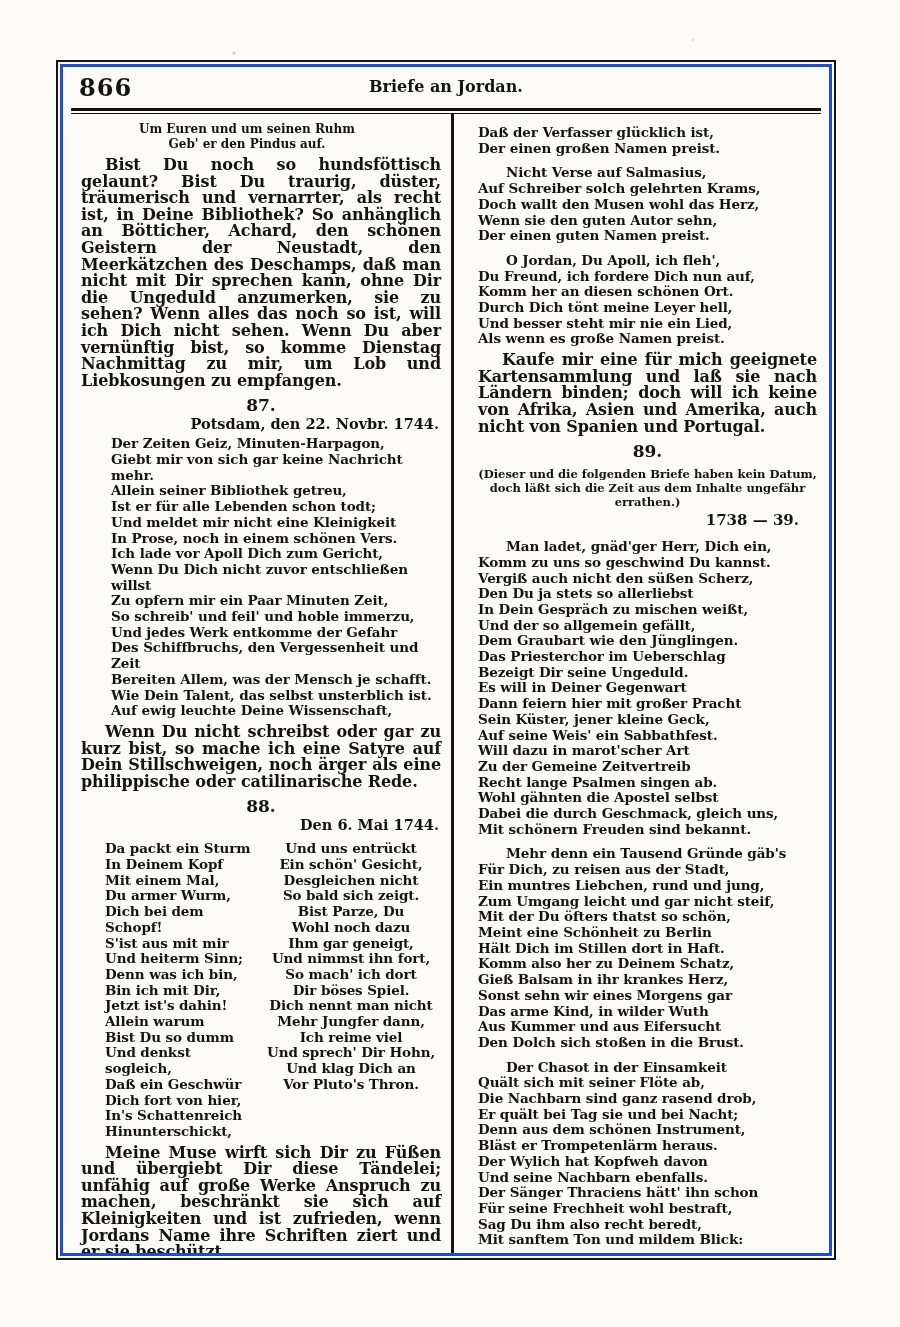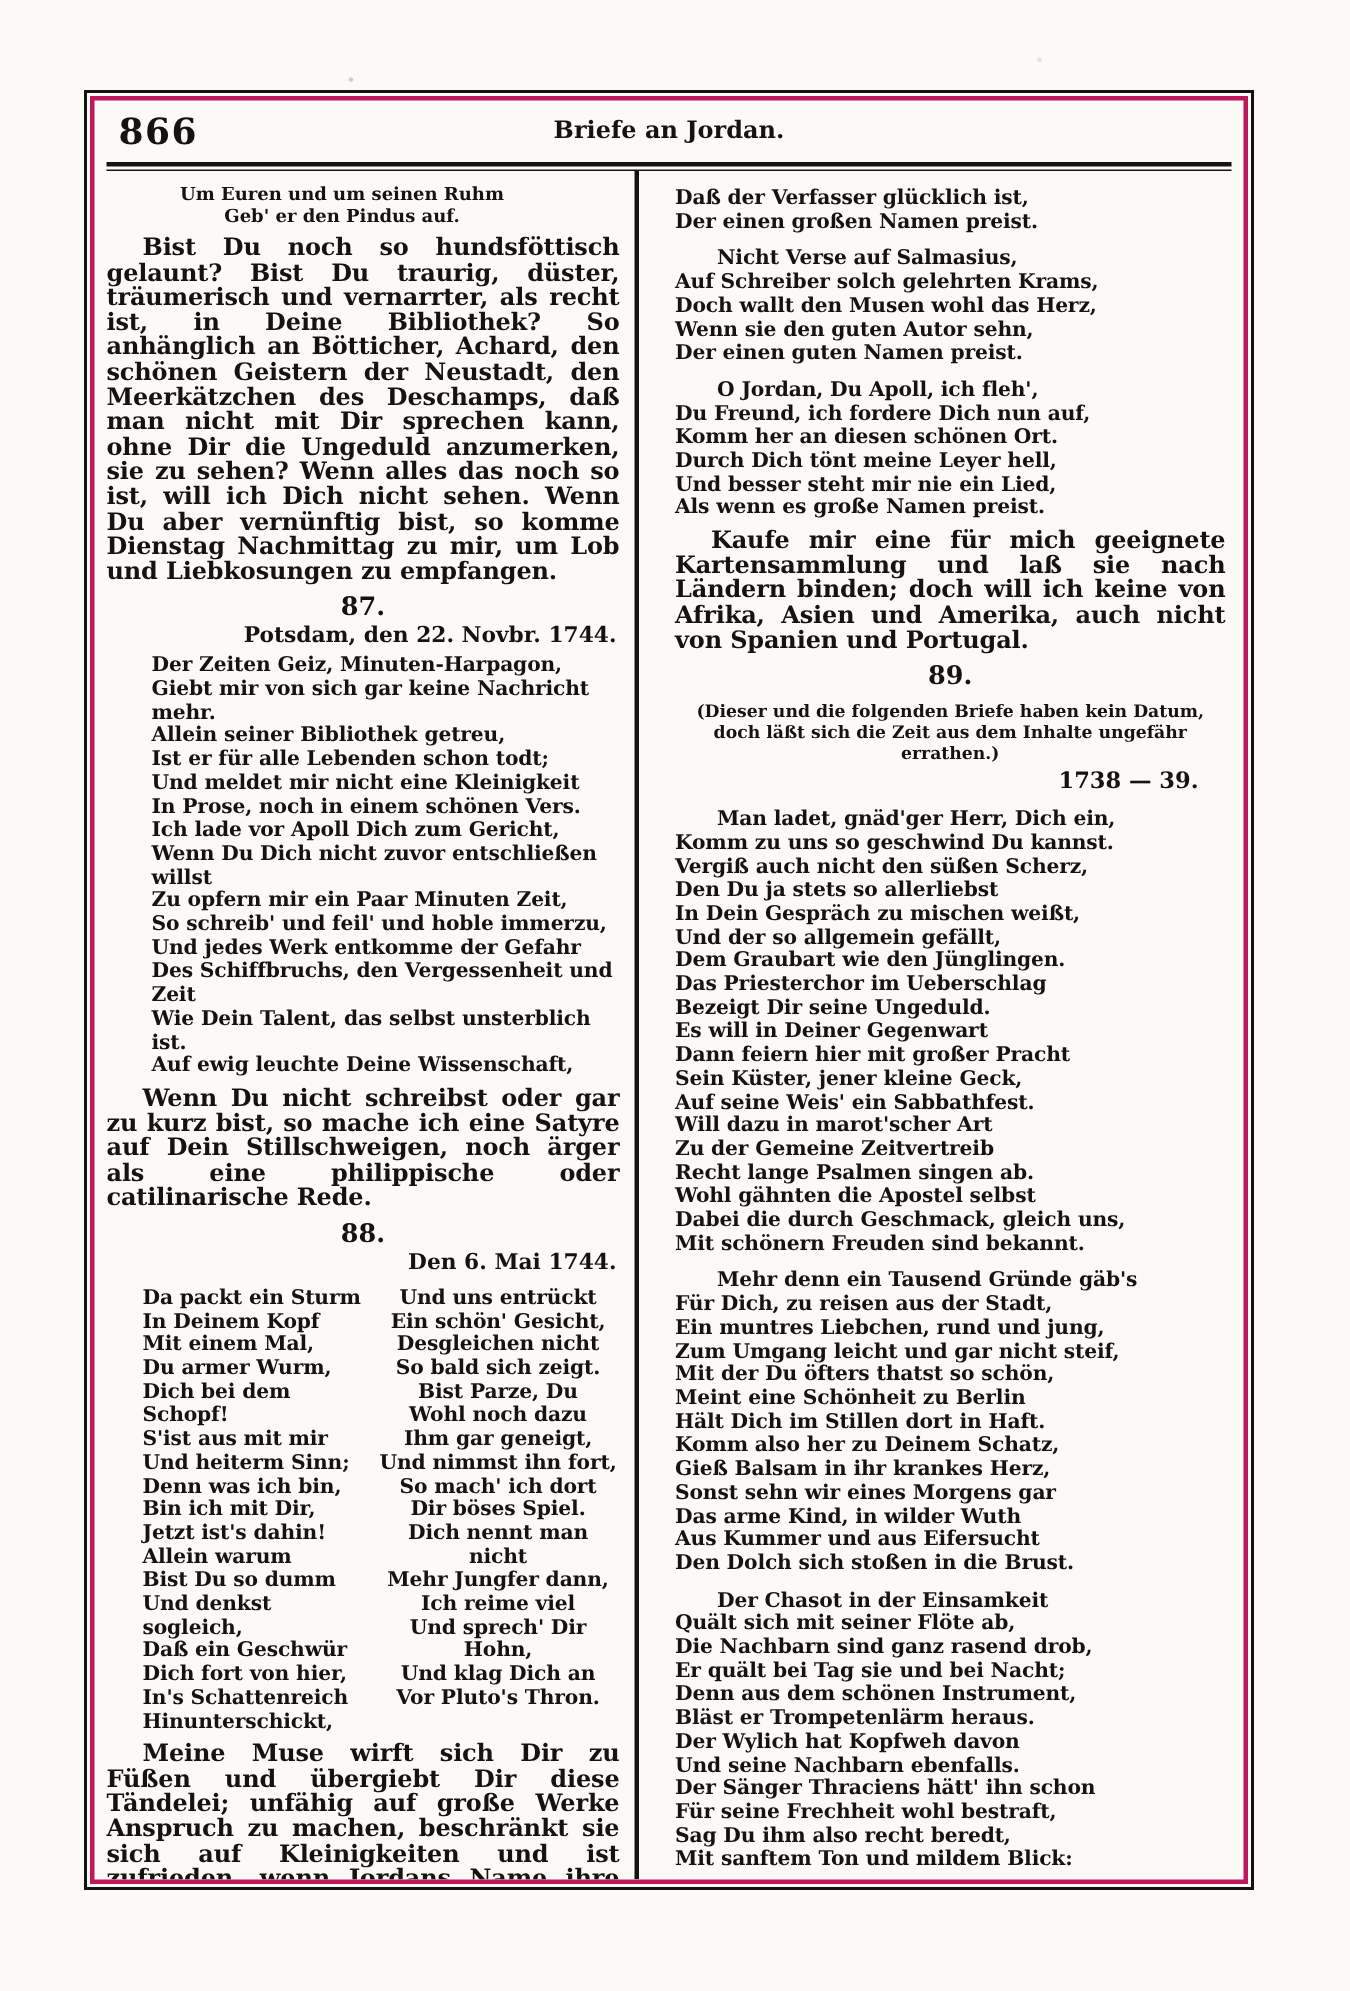--- a/index.html
+++ b/index.html
@@ -19,21 +19,21 @@
     pointer-events:none;
   }
   .frame {
     position:absolute; left:56px; top:60px; width:780px; height:1200px;
     border:2px solid #15130f;
     padding:2px;
     box-sizing:border-box;
     background:#fbfaf6;
   }
   .frame-inner {
-    border:3px solid #be185d;
+    border:3px solid #1d4ed8;
     height:100%;
     box-sizing:border-box;
     display:flex; flex-direction:column;
     overflow:hidden;
   }
   .header {
     display:flex; align-items:baseline;
     padding:6px 14px 4px 16px;
     position:relative;
     flex:0 0 auto;
@@ -52,21 +52,21 @@
   .columns {
     flex:1 1 auto;
     display:flex;
     overflow:hidden;
   }
   .col {
     overflow:hidden;
     padding-top:8px;
     box-sizing:border-box;
   }
-  .col-left  { width:360px; padding-left:8px; padding-right:10px; }
+  .col-left  { width:388px; padding-left:18px; padding-right:10px; }
   .col-right { flex:1; padding-left:24px; padding-right:12px; }
   .divider { width:3px; background:#15130f; flex:0 0 auto; }
 
   .motto {
     font-weight:bold; font-size:12px; line-height:15px;
     text-align:center; padding-right:28px;
   }
   .para {
     font-weight:bold; font-size:16px; line-height:16.6px;
     text-align:justify; text-indent:24px;
@@ -137,20 +137,21 @@
             <div>Allein seiner Bibliothek getreu,</div>
             <div>Ist er für alle Lebenden schon todt;</div>
             <div>Und meldet mir nicht eine Kleinigkeit</div>
             <div>In Prose, noch in einem schönen Vers.</div>
             <div>Ich lade vor Apoll Dich zum Gericht,</div>
             <div>Wenn Du Dich nicht zuvor entschließen willst</div>
             <div>Zu opfern mir ein Paar Minuten Zeit,</div>
             <div>So schreib' und feil' und hoble immerzu,</div>
             <div>Und jedes Werk entkomme der Gefahr</div>
             <div>Des Schiffbruchs, den Vergessenheit und Zeit</div>
+            <div>Bereiten Allem, was der Mensch je schafft.</div>
             <div>Wie Dein Talent, das selbst unsterblich ist.</div>
             <div>Auf ewig leuchte Deine Wissenschaft,</div>
           </div>
         <div class="para">Wenn Du nicht schreibst oder gar zu kurz bist, so mache ich eine Satyre auf Dein Stillschweigen, noch ärger als eine philippische oder catilinarische Rede.</div>
 
         <div class="letter-heading">88.</div>
         <div class="dateline">Den 6. Mai 1744.</div>
         <div class="two-col-poem">
           <div class="poem sub-left">
               <div>Da packt ein Sturm</div>

